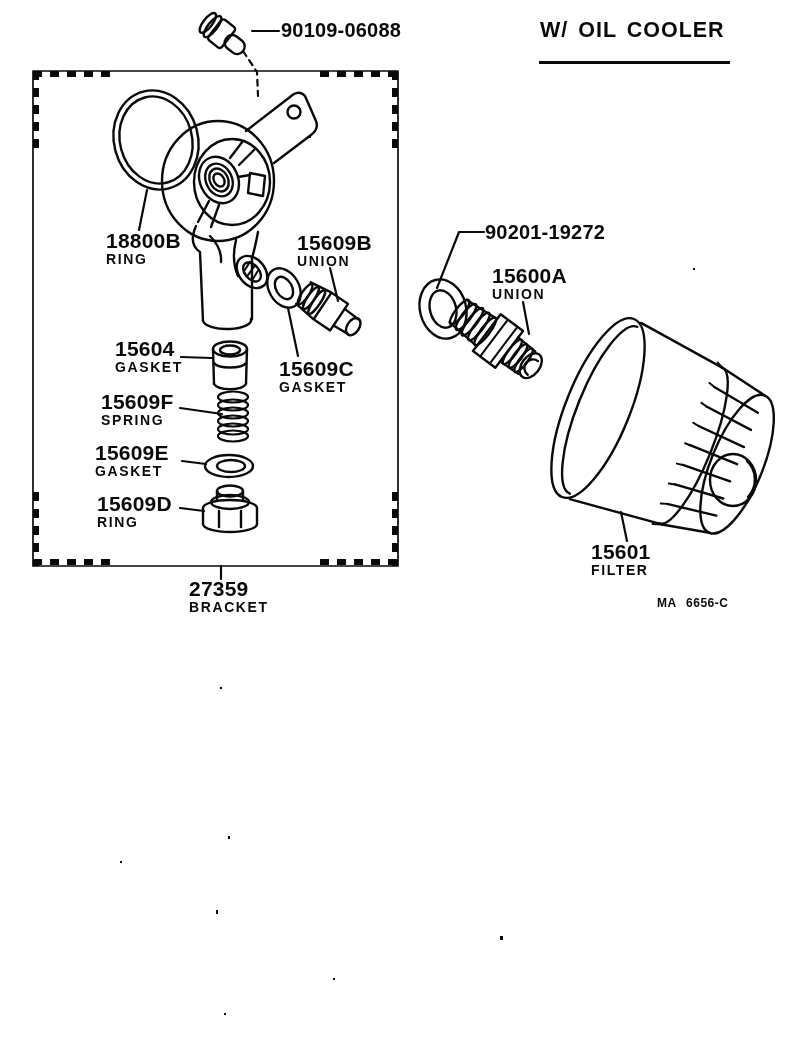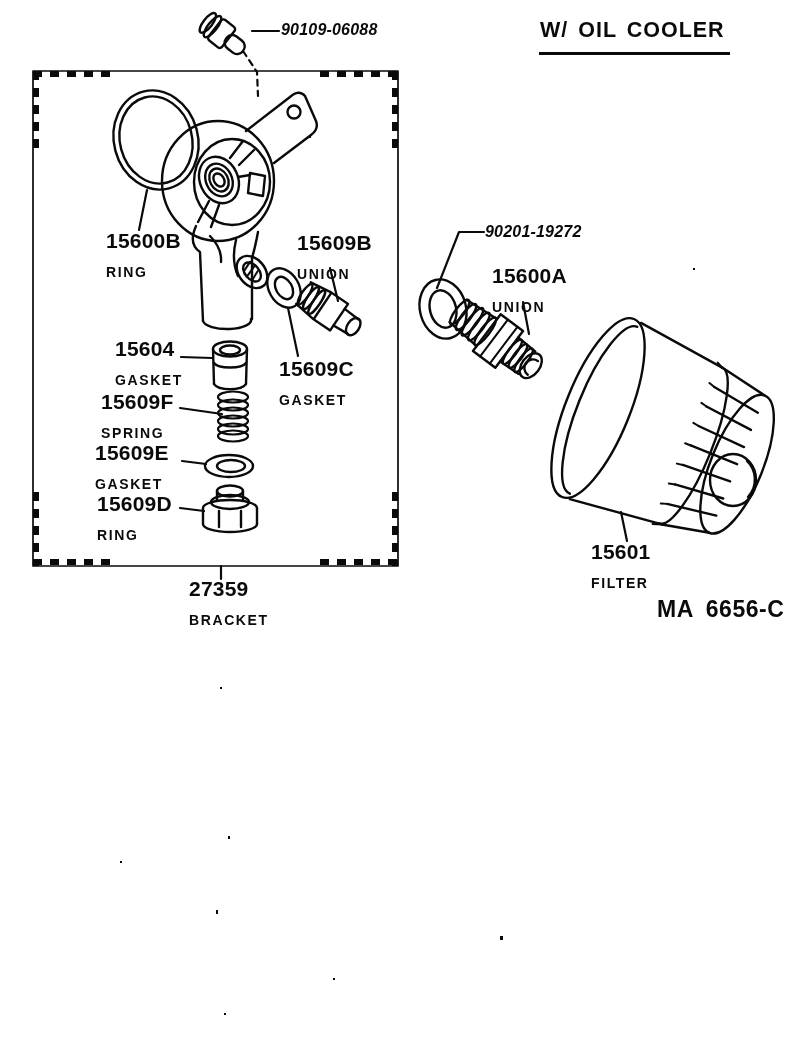--- a/index.html
+++ b/index.html
@@ -4,29 +4,29 @@
 <style>
   html,body{margin:0;padding:0;background:#e8e8e8;}
   #page{
     position:relative;width:800px;height:1046px;background:#ffffff;
     font-family:"Liberation Sans","DejaVu Sans",sans-serif;
     color:#000;overflow:hidden;
   }
   svg{position:absolute;left:0;top:0;}
   .plabel{position:absolute;font-weight:700;color:#0a0a0a;}
   .pnum{display:block;font-size:21px;line-height:19px;white-space:nowrap;letter-spacing:0.2px;}
-  .pnum-sm{display:block;font-size:16px;line-height:18px;white-space:nowrap;letter-spacing:0.2px;font-style:italic;}
-  .pname{display:block;font-size:14px;line-height:14px;letter-spacing:1.6px;margin-top:15px;white-space:nowrap;}
+  .pnum-sm{display:block;font-size:20px;line-height:18px;white-space:nowrap;letter-spacing:0.2px;}
+  .pname{display:block;font-size:14px;line-height:14px;letter-spacing:1.6px;margin-top:2px;white-space:nowrap;}
   #variant-title{
     position:absolute;left:539px;top:18px;font-weight:700;font-size:21.5px;
     letter-spacing:1px;word-spacing:3px;border-bottom:3px solid #0a0a0a;
-    padding:0 5px 9px 1px;white-space:nowrap;color:#0a0a0a;
+    padding:0 5px 18px 1px;white-space:nowrap;color:#0a0a0a;
   }
   #figure-code{
-    position:absolute;left:657px;top:596px;font-weight:700;font-size:23px;
+    position:absolute;left:657px;top:596px;font-weight:700;font-size:12px;
     word-spacing:6px;letter-spacing:0.5px;white-space:nowrap;color:#0a0a0a;
   }
 </style>
 </head>
 <body>
 
 <div id="page">
 
   <svg width="800" height="1046" viewBox="0 0 800 1046" fill="none" stroke="#0a0a0a" stroke-width="2.4" stroke-linecap="round" stroke-linejoin="round">
 
@@ -195,21 +195,21 @@
     </g>
   </svg>
 
   <div id="variant-title">W/ OIL COOLER</div>
 
   <div class="plabel" style="left:281px;top:21px">
     <span class="pnum-sm">90109-06088</span>
   </div>
 
   <div class="plabel" style="left:106px;top:231px">
-    <span class="pnum">15600B</span>
+    <span class="pnum">18800B</span>
     <span class="pname">RING</span>
   </div>
 
   <div class="plabel" style="left:297px;top:233px">
     <span class="pnum">15609B</span>
     <span class="pname">UNION</span>
   </div>
 
   <div class="plabel" style="left:115px;top:339px">
     <span class="pnum">15604</span>

